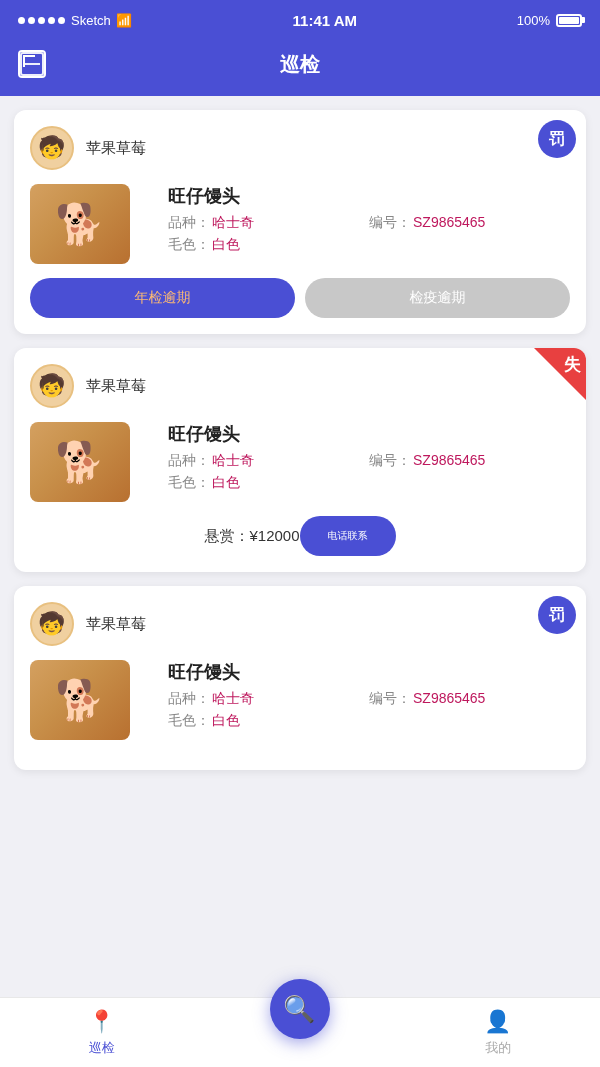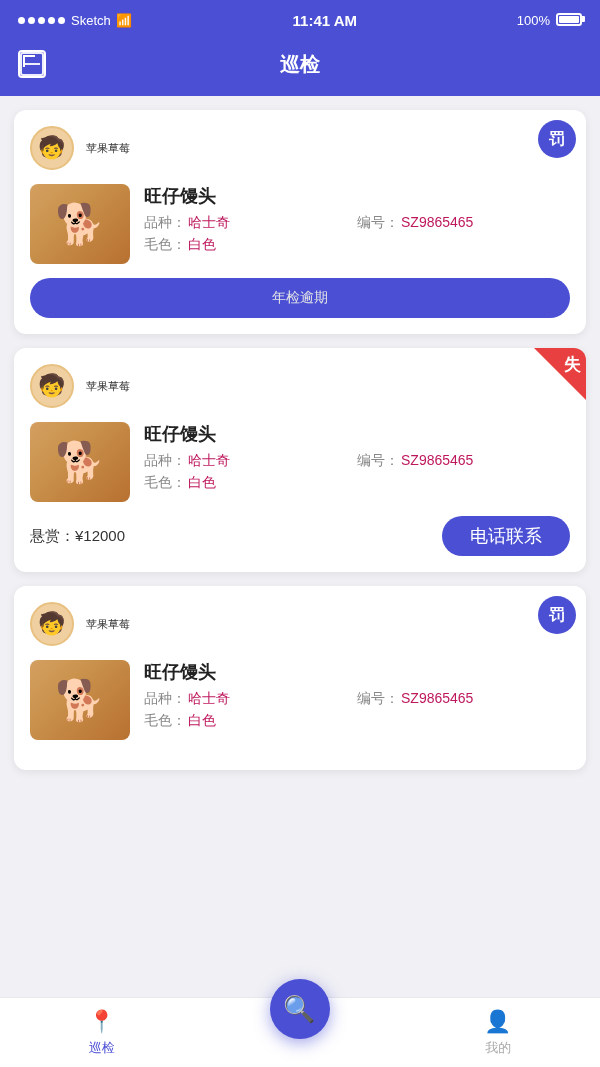--- a/index.html
+++ b/index.html
@@ -23,21 +23,21 @@
       color: white;
       font-size: 13px;
       font-weight: 500;
       gap: 48px;
     }
     .status-left { display: flex; align-items: center; gap: 6px; }
     .status-dots { display: flex; gap: 3px; }
     .status-dot { width: 7px; height: 7px; border-radius: 50%; background: white; }
     .wifi-icon { font-size: 13px; }
     .status-center { font-size: 15px; font-weight: 600; }
-    .status-right { display: flex; gap: 6px; font-size: 13px; }
+    .status-right { display: flex; align-items: center; gap: 6px; font-size: 13px; }
     .battery {
       width: 26px; height: 13px; border: 2px solid white; border-radius: 3px;
       position: relative; display: inline-flex; align-items: center; padding: 1px;
     }
     .battery::after {
       content: ''; position: absolute; right: -5px; top: 50%; transform: translateY(-50%);
       width: 3px; height: 6px; background: white; border-radius: 0 1px 1px 0;
     }
     .battery-fill { background: white; height: 100%; width: 100%; border-radius: 1px; }
 
@@ -93,41 +93,41 @@
     .avatar {
       width: 44px; height: 44px; border-radius: 50%;
       background: #f0d0a0;
       display: flex; align-items: center; justify-content: center;
       font-size: 22px; overflow: hidden; flex-shrink: 0;
       border: 2px solid #e8c080;
     }
     .avatar-emoji { font-size: 22px; }
     .owner-name {
       margin-left: 12px;
-      font-size: 11px;
+      font-size: 15px;
       color: #333;
     }
 
     
     .badge-罚 {
       position: absolute; top: 10px; right: 10px;
       width: 38px; height: 38px; border-radius: 50%;
       background: #4a4fd4;
       color: white; font-size: 16px; font-weight: 600;
       display: flex; align-items: center; justify-content: center;
     }
 
     
     .pet-info-row {
       display: flex;
       align-items: flex-start;
       gap: 14px;
       margin-bottom: 14px;
     }
-    .pet-details { flex: 1; }
+    .pet-details { flex: 1; margin-left: 24px; }
     .pet-name { font-size: 18px; font-weight: 700; color: #222; margin-bottom: 6px; }
     .pet-meta {
       display: grid;
       grid-template-columns: 1fr 1fr;
       gap: 4px 0;
       font-size: 14px;
       color: #555;
     }
     .pet-meta-item { display: flex; gap: 2px; }
     .meta-label { color: #888; }
@@ -142,34 +142,34 @@
     .btn {
       flex: 1;
       height: 40px;
       border-radius: 20px;
       border: none;
       font-size: 14px;
       font-weight: 500;
       cursor: pointer;
       display: flex; align-items: center; justify-content: center;
     }
-    .btn-blue { background: #4a4fd4; color: #e5e5e5; }
+    .btn-blue { background: #4a4fd4; color: #fdba74; }
     .btn-gray { background: #c8c8c8; color: white; }
     .btn-blue-single {
       background: #4a4fd4; color: white;
       height: 40px; border-radius: 20px;
-      border: none; font-size: 18px; font-weight: 500;
+      border: none; font-size: 10px; font-weight: 500;
       padding: 0 28px; cursor: pointer;
     }
 
     
     .reward-row {
       display: flex;
       align-items: center;
-      justify-content: space-between;
+      justify-content: center;
       margin-top: 4px;
     }
     .reward-text { font-size: 15px; color: #333; }
 
     
     .bottom-nav {
       position: fixed;
       bottom: 0;
       left: 0;
       width: 600px;
@@ -295,20 +295,21 @@
           <div class="pet-meta-item">
             <span class="meta-label">毛色：</span>
             <span class="meta-value">白色</span>
           </div>
         </div>
       </div>
     </div>
 
     <div class="action-row">
       <button class="btn btn-blue">年检逾期</button>
+      <button class="btn btn-gray">检疫逾期</button>
     </div>
   </div>
 
   <div class="card">
     <div class="card-header">
       <div class="avatar">
         <span class="avatar-emoji">🧒</span>
       </div>
       <span class="owner-name">苹果草莓</span>
     </div>

